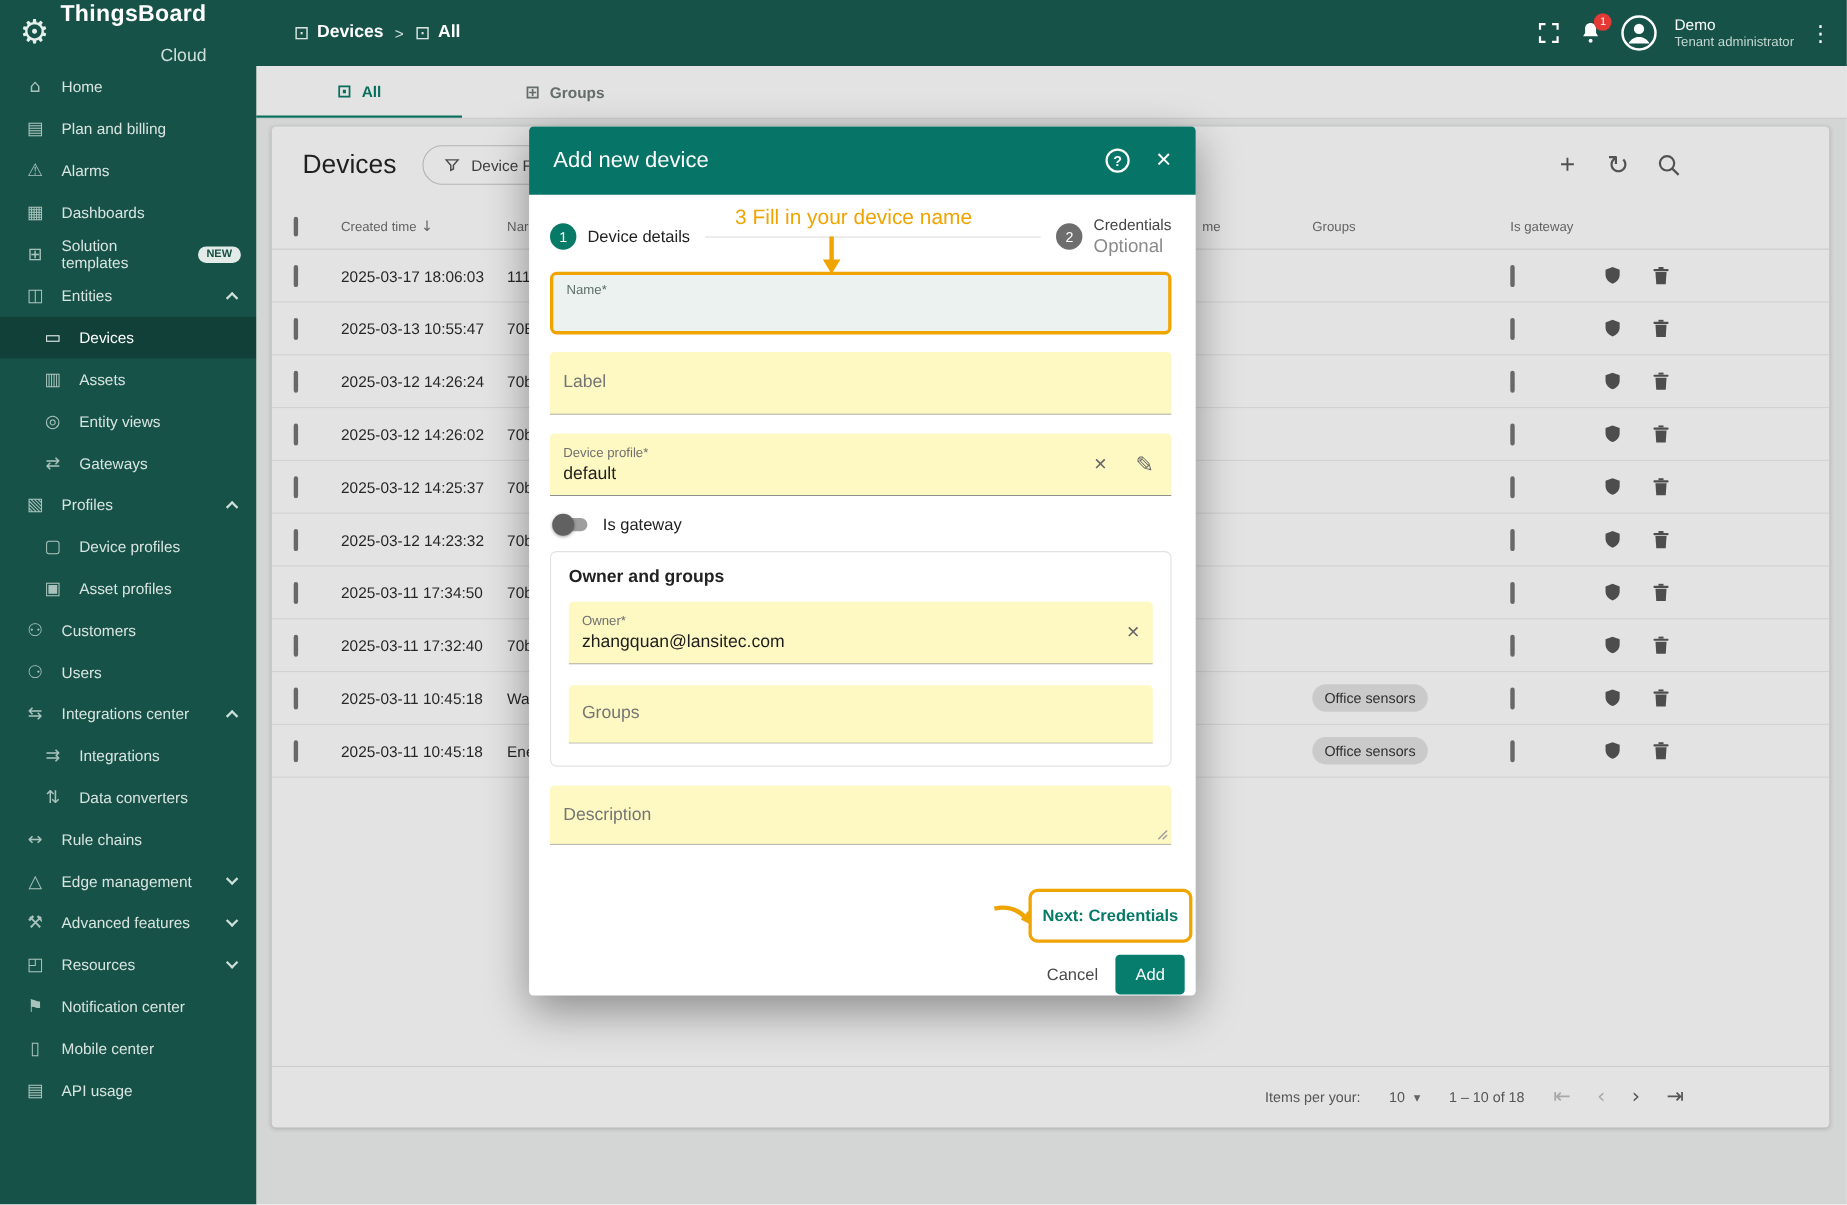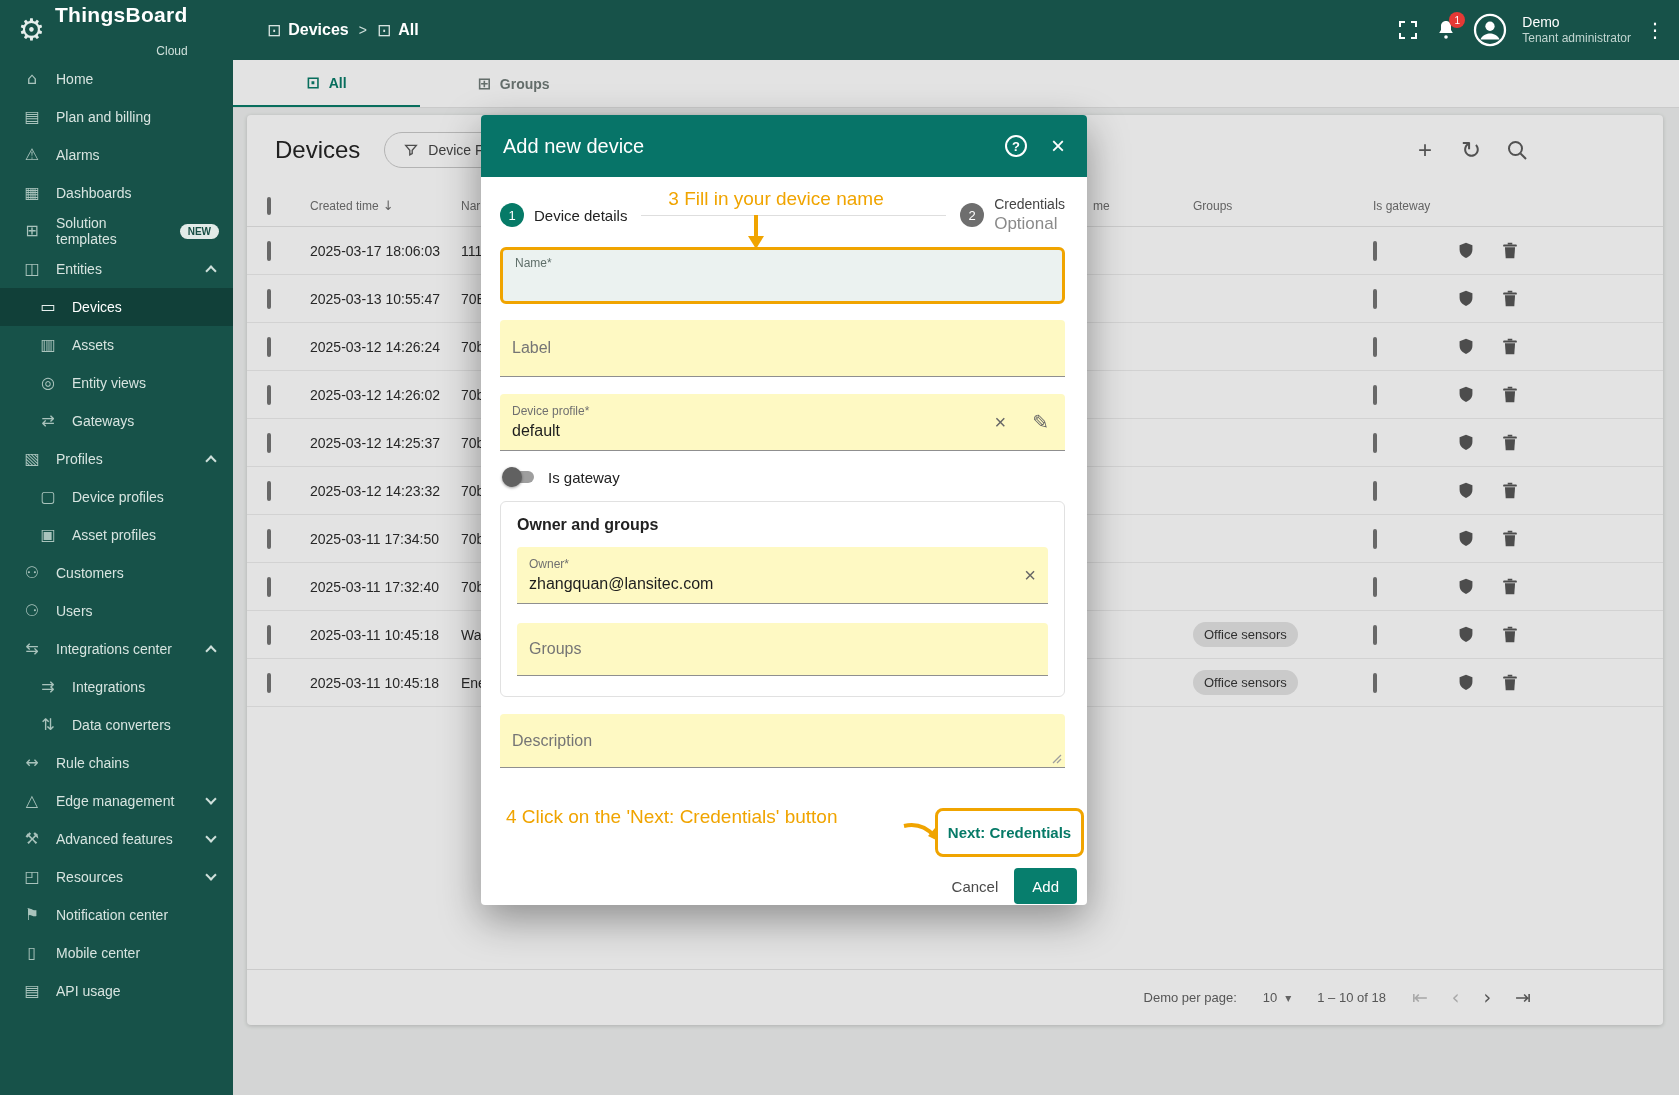--- a/index.html
+++ b/index.html
@@ -10,21 +10,21 @@
   html,body{width:1679px;height:1095px;}
   body{position:relative; overflow:hidden; background:#fff; font-family:"Liberation Sans",sans-serif; color:var(--txt);}
   .gi{font-family:"DejaVu Sans",sans-serif; line-height:1;}
 
   
   .topbar{position:absolute; left:0; top:0; width:100%; height:60px; background:var(--green); display:flex; align-items:center; z-index:15;}
   .logo-area{width:233px; flex:0 0 233px; display:flex; align-items:center; gap:10px; padding-left:18px;}
   .logo-gear{font-size:30px; color:#e6efec;}
   .logo-text{display:flex; flex-direction:column; line-height:1;}
   .logo-title{font-size:21px; font-weight:bold; color:#fff; letter-spacing:.3px;}
-  .logo-sub{font-size:12px; color:#cfe0db; align-self:flex-end; margin-top:20px;text-align:right;}
+  .logo-sub{font-size:16px; color:#cfe0db; align-self:flex-end; margin-top:20px;text-align:right;}
   .breadcrumb{display:flex; align-items:center; gap:10px; margin-left:34px;}
   .crumb{display:flex; align-items:center; gap:7px; color:#fff; font-size:16px; font-weight:bold; cursor:pointer;}
   .crumb .gi{font-size:17px; color:#d7e4e0; font-weight:normal;}
   .crumb-sep{color:#cfe0db; font-size:14px;}
   .header-right{margin-left:auto; display:flex; align-items:center; gap:14px; padding-right:14px;}
   .sub-grid{display:grid; grid-template-columns:auto auto; gap:5px 10px; align-items:center; margin-right:10px;}
   .sub-label{font-size:12px; color:#bdd2cc; text-align:right;}
   .chip1{background:#fff; color:#1d4f45; font-size:12px; font-weight:bold; padding:3px 10px; border-radius:4px; white-space:nowrap;}
   .chip2{background:rgba(255,255,255,.22); color:#fff; font-size:12px; font-weight:bold; padding:3px 10px; border-radius:4px; white-space:nowrap;}
   .hbtn{background:none; border:none; cursor:pointer; display:flex; align-items:center; justify-content:center; position:relative;}
@@ -576,21 +576,21 @@
                 <rect x="4.5" y="5" width="15" height="2.2" rx="1" fill="#555"></rect>
                 <rect x="9.5" y="3" width="5" height="2" fill="#555"></rect>
               </svg>
             </button>
           </span>
           <span class="c-trail"></span>
         </div>
     </div>
 
     <div class="tfoot">
-      <span>Demo per page:</span>
+      <span>Items per your:</span>
       <span class="pp-select">
         <span>10</span>
         <span class="gi">▾</span>
       </span>
       <span>1 – 10 of 18</span>
       <span class="pager">
         <button class="pg disabled gi">⇤</button>
         <button class="pg disabled gi">‹</button>
         <button class="pg gi">›</button>
         <button class="pg gi">⇥</button>
@@ -672,21 +672,20 @@
 
     <div class="ffield desc-field center-v">
       <span class="fplace">Description</span>
       <svg class="resize-ic" width="10" height="10" viewBox="0 0 10 10">
         <line x1="1" y1="9" x2="9" y2="1" stroke="#9e9e9e" stroke-width="1.3"></line>
         <line x1="5" y1="9" x2="9" y2="5" stroke="#9e9e9e" stroke-width="1.3"></line>
       </svg>
     </div>
 
     <div class="row4">
-      <div class="anno anno4">4 Click on the 'Next: Credentials' button</div>
       <svg class="anno4-arrow" width="42" height="30" viewBox="0 0 42 30">
         <path d="M2 6 Q20 2 32 16" fill="none" stroke="#f0a400" stroke-width="4"></path>
         <polygon points="26,16 40,23 33,8" fill="#f0a400"></polygon>
       </svg>
       <div class="next-hl">
         <button class="next-btn">Next: Credentials</button>
       </div>
     </div>
 
     <div class="dlg-foot">

